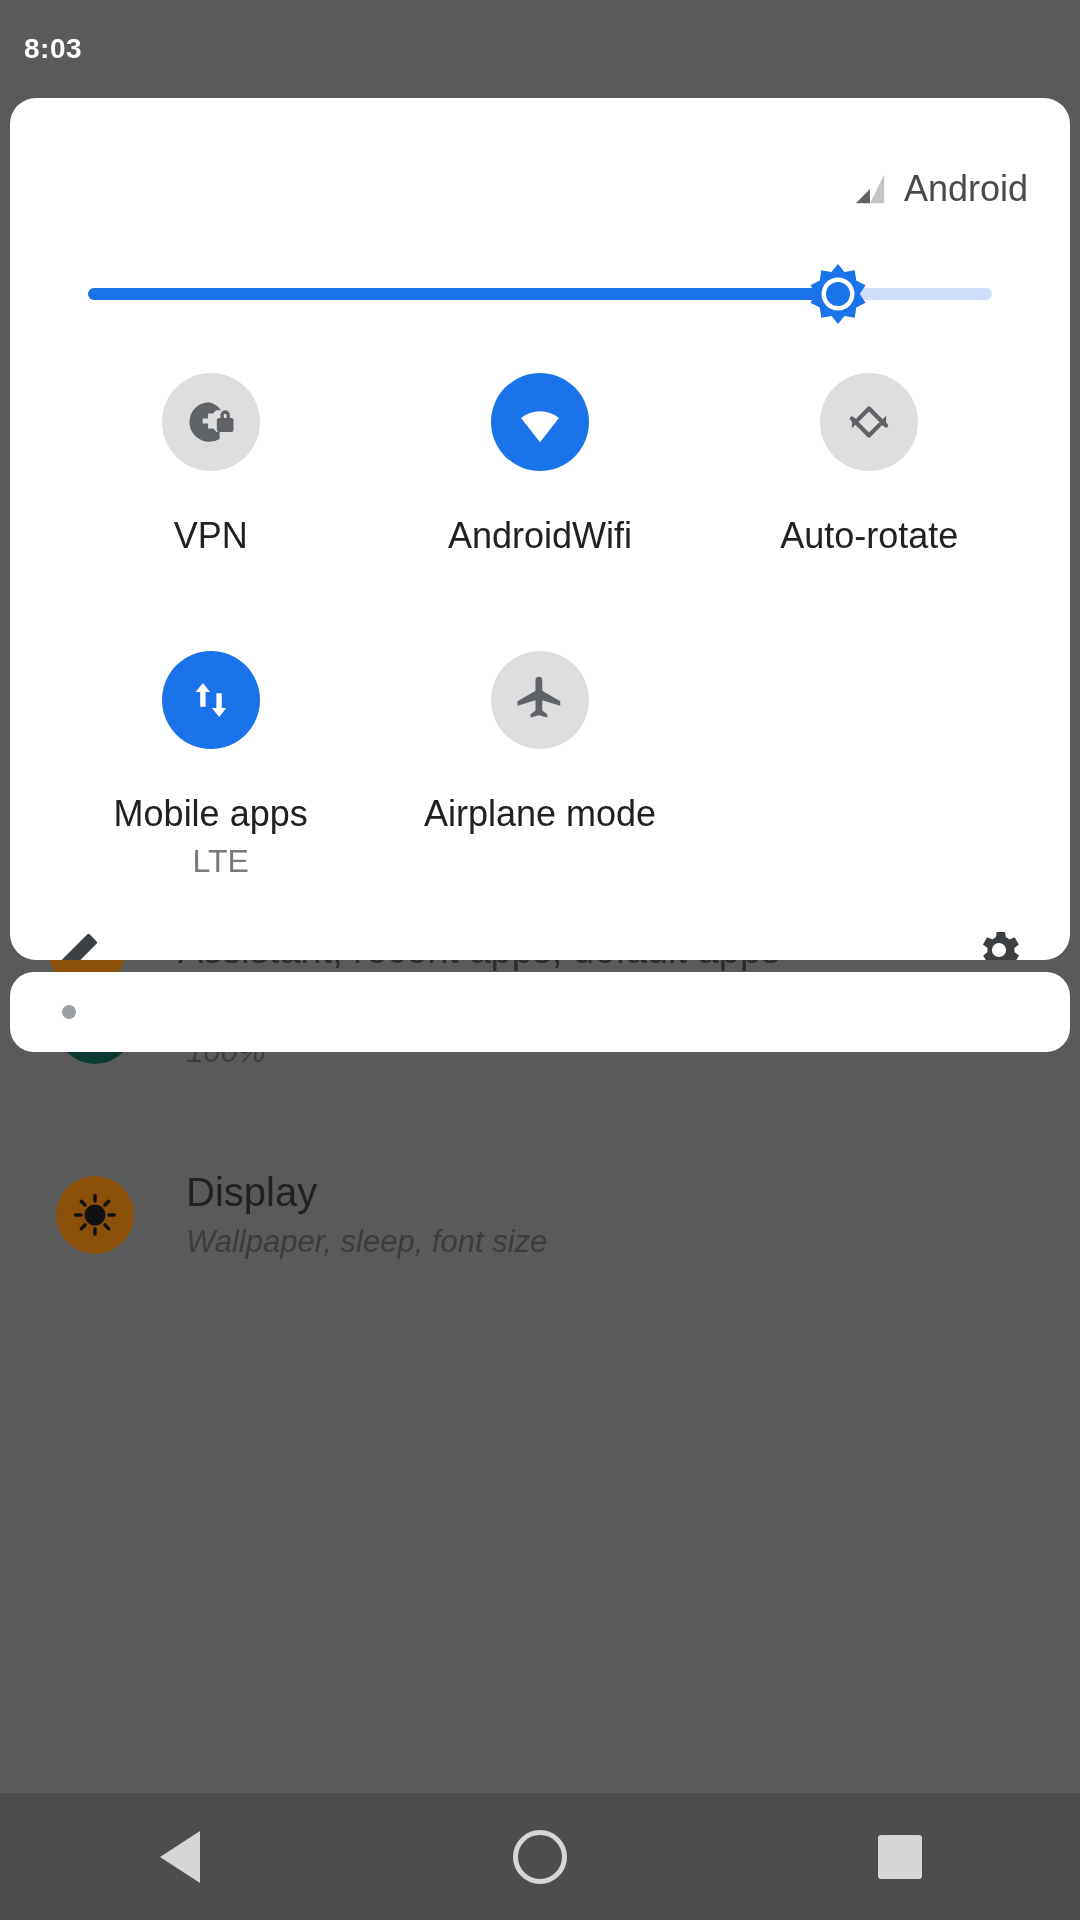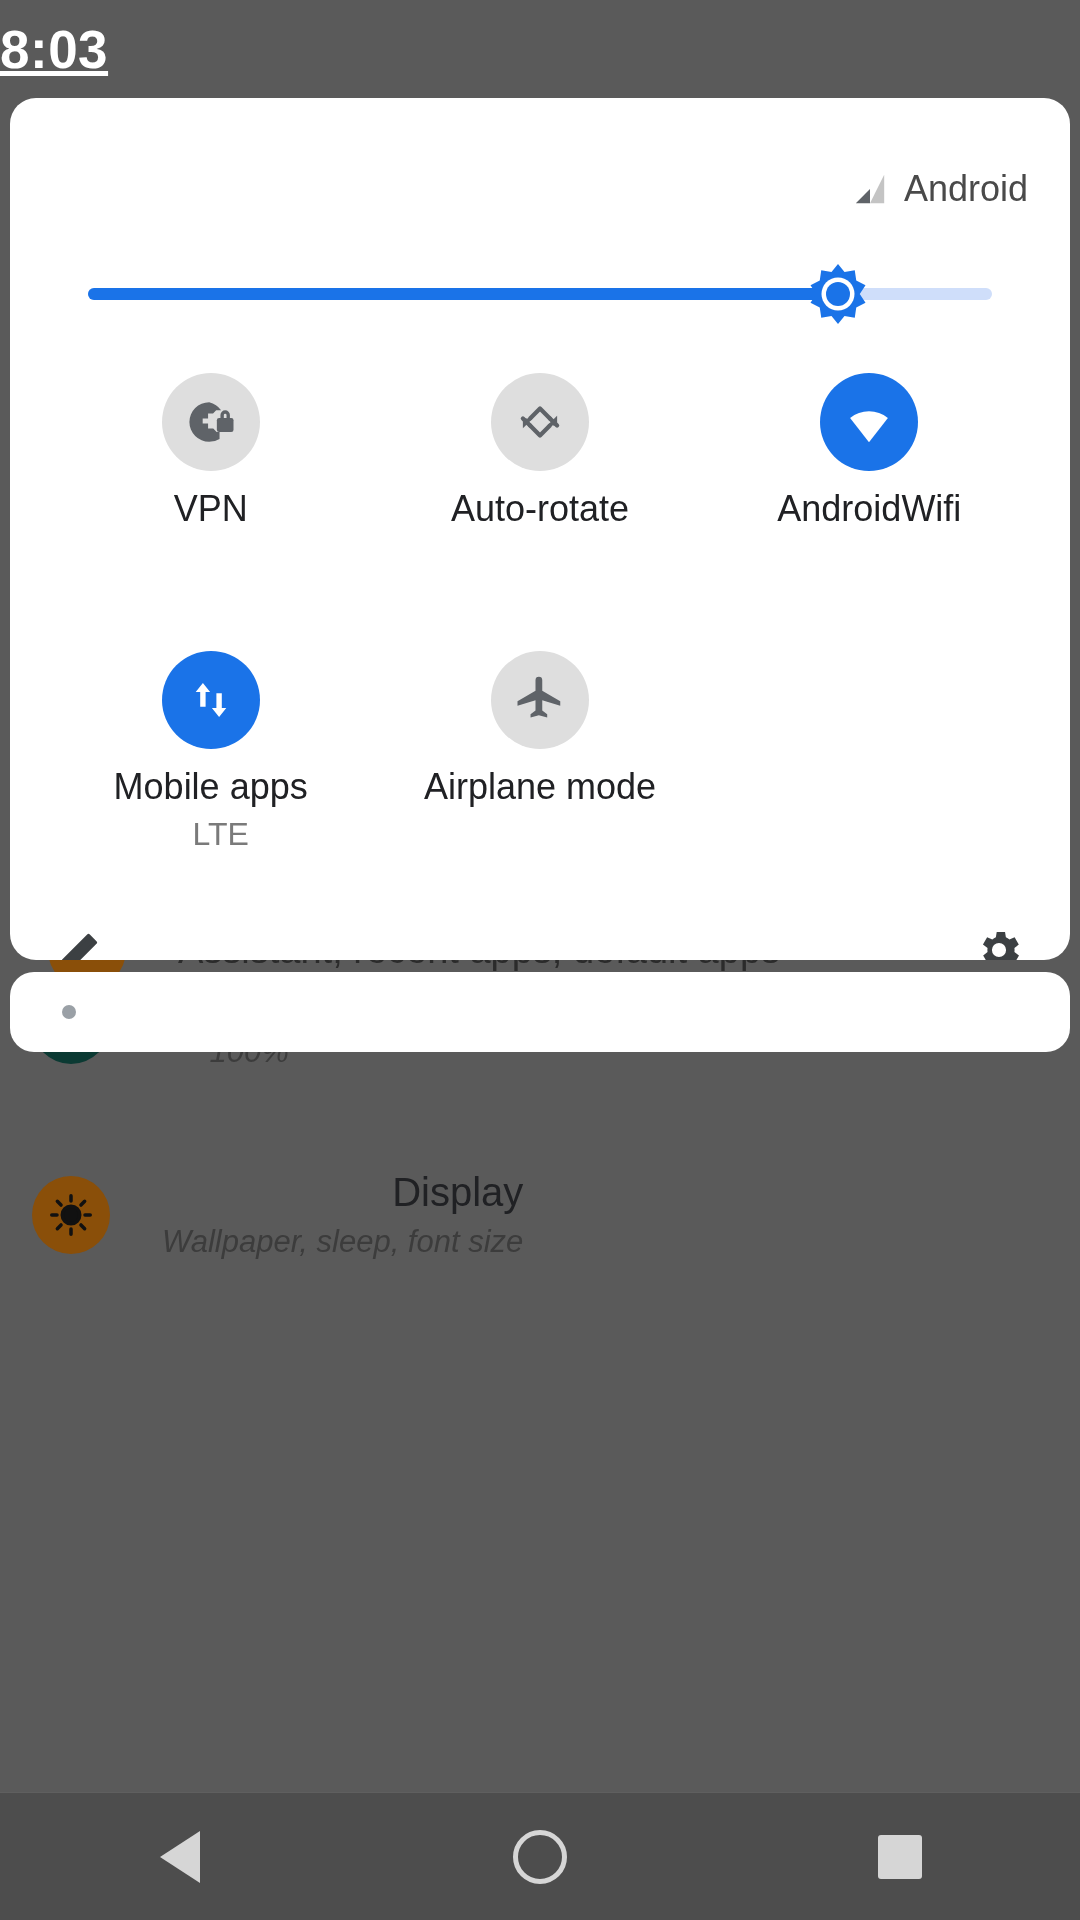--- a/index.html
+++ b/index.html
@@ -12,21 +12,21 @@
   }
 
   
   .bg-settings {
     position:absolute; left:0; top:0; width:1080px; height:1920px;
     background:#5a5a5a;
   }
   .bg-list { position:absolute; left:0; top:930px; width:1080px; }
   .bg-row {
     display:flex; align-items:center;
-    height:190px; padding-left:32px;text-align:right;
+    height:190px; padding-left:56px;
   }
   .bg-ic {
     width:78px; height:78px; border-radius:50%;
     display:flex; align-items:center; justify-content:center;
     flex:0 0 auto; margin-right:52px;
   }
   .bg-ic svg { width:42px; height:42px; }
   .bg-txt { display:flex; flex-direction:column; justify-content:center; }
   .bg-title { font-size:40px; color:#202124; line-height:1.25; }
   .bg-sub { font-size:31px; color:#3c3c3c; line-height:1.35; margin-top:4px;font-style:italic; }
@@ -50,21 +50,21 @@
     border-right:40px solid #d6d6d6;
   }
   .nav-home { width:54px;height:54px;border-radius:50%;border:5px solid #d6d6d6; }
   .nav-recent { width:44px;height:44px;background:#d6d6d6;border-radius:3px; }
 
   
   .statusbar {
     position:absolute; left:0; top:0; width:1080px; height:98px;
     z-index:40; display:flex; align-items:center;
   }
-  .clock { color:#fff; font-size:53px; font-weight:bold; letter-spacing:0.5px;text-decoration:underline; }
+  .clock { color:#fff; font-size:28px; font-weight:bold; margin-left:24px; letter-spacing:0.5px; }
 
   
   .qs-panel {
     position:absolute; left:10px; top:98px; width:1060px; height:862px;
     background:#ffffff; border-radius:26px; z-index:30;
     overflow:hidden;
   }
   .qs-header {
     height:100px; display:flex; align-items:center; justify-content:flex-end;
     padding-right:42px; padding-top:36px;margin-top:23px;
@@ -100,21 +100,21 @@
     padding-top:24px; height:278px;
   }
   .tile-circle {
     width:98px; height:98px; border-radius:50%;
     display:flex; align-items:center; justify-content:center;
   }
   .tile-circle.off { background:#dedede; }
   .tile-circle.on  { background:#1a73e8; }
   .tile-circle svg { width:54px; height:54px; }
   .tile-label {
-    margin-top:16px; font-size:36px; color:#202124; text-align:center; line-height:1.2;
+    margin-top:43px; font-size:36px; color:#202124; text-align:center; line-height:1.2;
   }
   .tile-sub { margin-top:8px; font-size:32px; color:#7a7a7a; text-align:center;margin-left:20px; }
 
   
   .qs-footer {
     display:flex; align-items:center; justify-content:space-between;
     padding:0 46px; height:110px; margin-top:-8px;
   }
   .qs-footer svg { width:50px; height:50px; }
 
@@ -217,47 +217,47 @@
           <path d="M11.2 3.2a8.8 8.8 0 100 17.6 8.8 8.8 0 004.6-1.3v-3.1h-1.3l-1.5-1.5h-2.3v-2.2H8.3v-2.3h2.4V8.2h2.2l1.4-1.4h2.2a8.77 8.77 0 00-5.3-3.6z"></path>
           <rect x="14.6" y="10.2" width="7.4" height="6.2" rx="1"></rect>
           <path d="M16.2 10.6V8.9a2.1 2.1 0 014.2 0v1.7h-1.5V8.9a.6.6 0 10-1.2 0v1.7z"></path>
         </svg>
       </div>
       <div class="tile-label">VPN</div>
       <div class="tile-sub"></div>
     </div>
 
     <div class="tile">
+      <div class="tile-circle on">
+        <svg viewBox="0 0 24 24" fill="#ffffff">
+          <path d="M12 21 L3.6 10.2 A13.4 13.4 0 0120.4 10.2 Z"></path>
+        </svg>
+      </div>
+      <div class="tile-label">AndroidWifi</div>
+      <div class="tile-sub"></div>
+    </div>
+
+    <div class="tile">
       <div class="tile-circle off">
         <svg viewBox="0 0 24 24" fill="none" stroke="#5f6368" stroke-width="1.9" stroke-linecap="round" stroke-linejoin="round">
           <path d="M7.6 10.4 L12 6 L16.4 10.4"></path>
           <path d="M16.4 13.6 L12 18 L7.6 13.6"></path>
           <path d="M16.4 10.4 L19.6 13.6"></path>
           <path d="M7.6 13.6 L4.4 10.4"></path>
           <path fill="#5f6368" stroke="none" d="M4.4 10.4 l4.4 0 l-4.4 4.4 z"></path>
           <path fill="#5f6368" stroke="none" d="M19.6 13.6 l-4.4 0 l4.4 -4.4 z"></path>
         </svg>
       </div>
       <div class="tile-label">Auto-rotate</div>
       <div class="tile-sub"></div>
     </div>
 
     <div class="tile">
       <div class="tile-circle on">
         <svg viewBox="0 0 24 24" fill="#ffffff">
-          <path d="M12 21 L3.6 10.2 A13.4 13.4 0 0120.4 10.2 Z"></path>
-        </svg>
-      </div>
-      <div class="tile-label">AndroidWifi</div>
-      <div class="tile-sub"></div>
-    </div>
-
-    <div class="tile">
-      <div class="tile-circle on">
-        <svg viewBox="0 0 24 24" fill="#ffffff">
           <path d="M8.4 4.4 L11.6 8.4 H9.6 V15 H7.2 V8.4 H5.2 Z"></path>
           <path d="M15.6 19.6 L12.4 15.6 H14.4 V9 H16.8 V15.6 H18.8 Z"></path>
         </svg>
       </div>
       <div class="tile-label">Mobile apps</div>
       <div class="tile-sub">LTE</div>
     </div>
 
     <div class="tile">
       <div class="tile-circle off">

